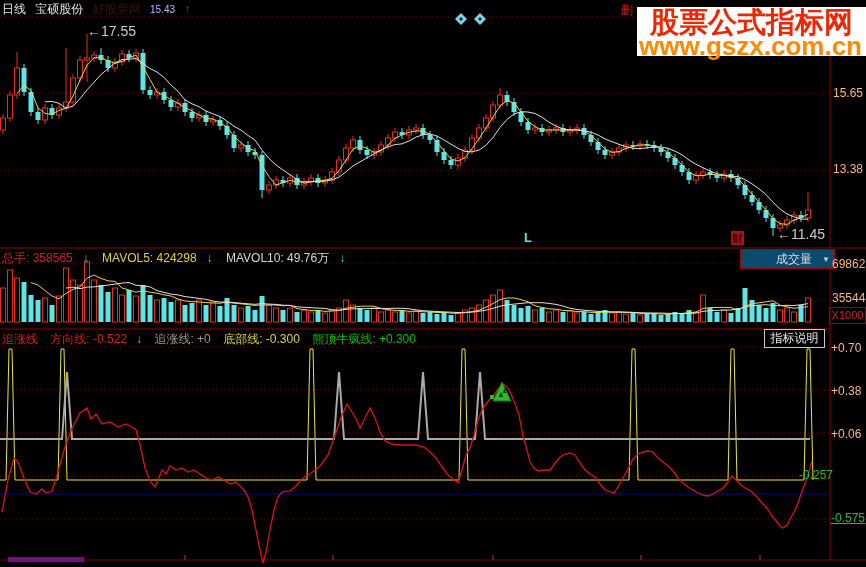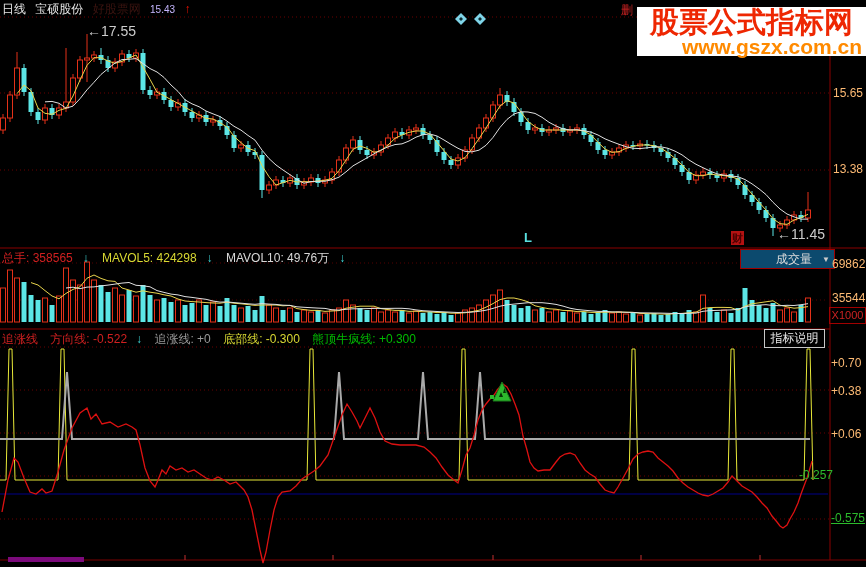--- a/index.html
+++ b/index.html
@@ -9,21 +9,21 @@
   svg{position:absolute;left:0;top:0;z-index:1;}
   .topbar{left:2px;top:1px;color:#e8e8e8;font-size:12px;z-index:2;}
   .topbar span{margin-right:6px;}
   .wm-dim{color:#3c1410;}
   .px-up{color:#c4b5fd;font-weight:normal;font-size:10px;}
   .arr-up{color:#ee1100;font-weight:bold;}
   .arr-dn{color:#3fd8d8;font-weight:bold;}
   .del-char{left:621px;top:2px;color:#cc2222;font-size:12px;z-index:2;}
   .banner{left:637px;top:7px;width:229px;height:49px;background:#ffffff;z-index:3;text-align:center;}
   .banner .t1{color:#ee2702;font-weight:bold;font-size:29px;line-height:30px;letter-spacing:0px;}
-  .banner .t2{color:#ff8a00;font-weight:bold;font-size:21px;line-height:19px;text-align:right;padding-right:4px;}
+  .banner .t2{color:#ff8a00;font-weight:bold;font-size:26px;line-height:19px;text-align:right;padding-right:4px;}
   .annot{color:#cccccc;font-size:14px;z-index:2;}
   .ax-red{color:#fdba74;font-size:12px;z-index:2;}
   .ax-grn{color:#2cbb2c;font-size:12px;z-index:2;}
   .volrow{left:2px;top:250px;font-size:12px;z-index:2;}
   .volrow .f{margin-right:10px;}
   .c-red{color:#d02020;} .c-yel{color:#d8d832;} .c-wht{color:#d8d8d8;} .c-gry{color:#999999;} .c-grn{color:#00bb00;}
   .indrow{left:2px;top:331px;font-size:12px;z-index:2;}
   .indrow .f{margin-right:9px;}
   .dropdown{left:740px;top:249px;width:89px;height:18px;border:1px solid #a00000;z-index:2;
             color:#dddddd;font-size:12px;display:flex;align-items:center;justify-content:flex-end;
@@ -473,21 +473,21 @@
       <span>+0</span></span>
     <span class="f c-yel"><span>底部线:</span>
       <span>-0.300</span></span>
     <span class="f c-grn"><span>熊顶牛疯线:</span>
       <span>+0.300</span></span>
   </div>
 
   <div class="abs btn-help">指标说明</div>
 
   <div id="ind-axis">
-      <div class="abs ax-red" style="left: 831px; top: 356px; text-align: right;">+0.70</div>
+      <div class="abs ax-red" style="left: 831px; top: 341px; text-align: right;">+0.70</div>
       <div class="abs ax-red" style="left: 831px; top: 384px;">+0.38</div>
       <div class="abs ax-red" style="left: 831px; top: 427px;">+0.06</div>
       <div class="abs ax-grn" style="left: 799px; top: 468px;">-0.257</div>
       <div class="abs ax-grn" style="left: 831px; top: 511px; text-decoration: underline;">-0.575</div>
     </div>
 
   <div class="abs banner">
     <div class="t1">股票公式指标网</div>
     <div class="t2">www.gszx.com.cn</div>
   </div>

